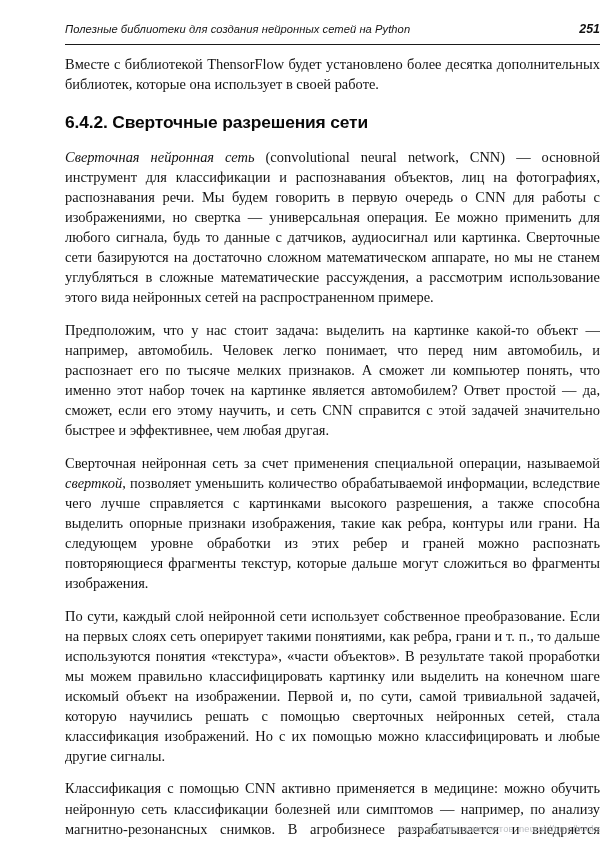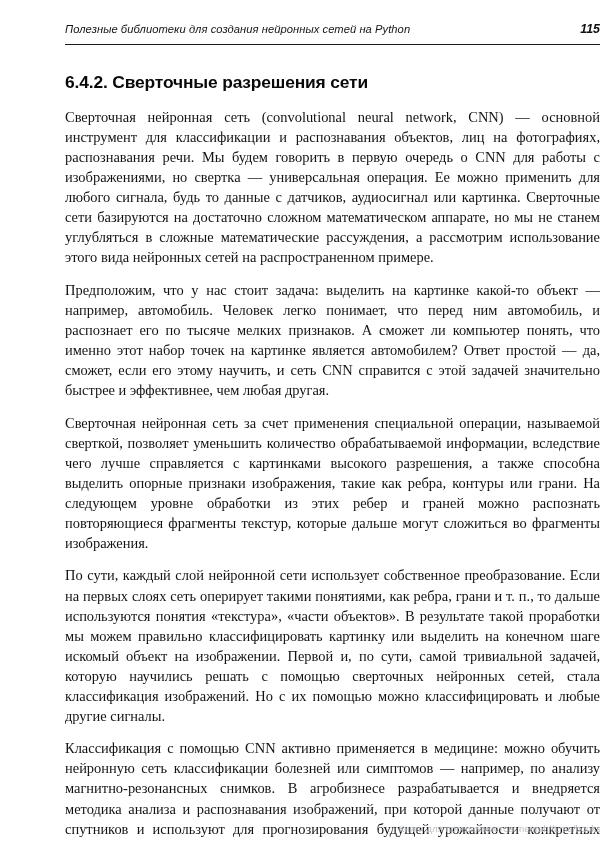--- a/index.html
+++ b/index.html
@@ -69,20 +69,21 @@
     text-justify: inter-word;
     hyphens: manual;
     -webkit-hyphens: manual;
     color: #121212;
   }
   p.para:last-of-type {
     margin-bottom: 0;
   }
 
   .it {
+    font-style: italic;
   }
 
   
   h2.section-heading {
     margin: 17px 0 14px 0;
     font-family: "Liberation Sans", "DejaVu Sans", sans-serif;
     font-weight: bold;
     font-size: 17.4px;
     line-height: 22px;
     letter-spacing: -0.15px;
@@ -101,25 +102,26 @@
     white-space: nowrap;
   }
 </style>
 </head>
 <body>
 
 <div class="page">
 
   <div class="running-head">
     <span class="running-head-title">Полезные библиотеки для создания нейронных сетей на Python</span>
-    <span class="running-head-folio">115</span>
+    <span class="running-head-folio">251</span>
   </div>
 
   <div class="content">
 
+    <p class="para">Вместе с библиотекой ThensorFlow будет установлено более десятка дополнительных библиотек, которые она использует в своей работе.</p>
 
     <h2 class="section-heading">6.4.2. Сверточные разрешения сети</h2>
 
     <p class="para"><span class="it">Сверточная нейронная сеть</span><span> (convolutional neural network, CNN) — основной инструмент для классификации и распознавания объектов, лиц на фотографиях, распознавания речи. Мы будем говорить в первую очередь о CNN для работы с изображениями, но свертка — универсальная операция. Ее можно применить для любого сигнала, будь то данные с датчиков, аудиосигнал или картинка. Сверточные сети базируются на достаточно сложном математическом аппарате, но мы не станем углубляться в сложные математические рассуждения, а рассмотрим использование этого вида нейронных сетей на распространенном примере.</span></p>
 
     <p class="para">Предположим, что у нас стоит задача: выделить на картинке какой-то объект — например, автомобиль. Человек легко понимает, что перед ним автомобиль, и распознает его по тысяче мелких признаков. А сможет ли компьютер понять, что именно этот набор точек на картинке является автомобилем? Ответ простой — да, сможет, если его этому научить, и сеть CNN справится с этой задачей значительно быстрее и эффективнее, чем любая другая.</p>
 
     <p class="para"><span>Сверточная нейронная сеть за счет применения специальной операции, называемой </span><span class="it">сверткой</span><span>, позволяет уменьшить количество обрабатываемой информации, вследствие чего лучше справляется с картинками высокого разрешения, а также способна выделить опорные признаки изображения, такие как ребра, контуры или грани. На следующем уровне обработки из этих ребер и граней можно распознать повторяющиеся фрагменты текстур, которые дальше могут сложиться во фрагменты изображения.</span></p>
 
     <p class="para">По сути, каждый слой нейронной сети использует собственное преобразование. Если на первых слоях сеть оперирует такими понятиями, как ребра, грани и т. п., то дальше используются понятия «текстура», «части объектов». В результате такой проработки мы можем правильно классифицировать картинку или выделить на конечном шаге искомый объект на изображении. Первой и, по сути, самой тривиальной задачей, которую научились решать с помощью сверточных нейронных сетей, стала классификация изображений. Но с их помощью можно классифицировать и любые другие сигналы.</p>

